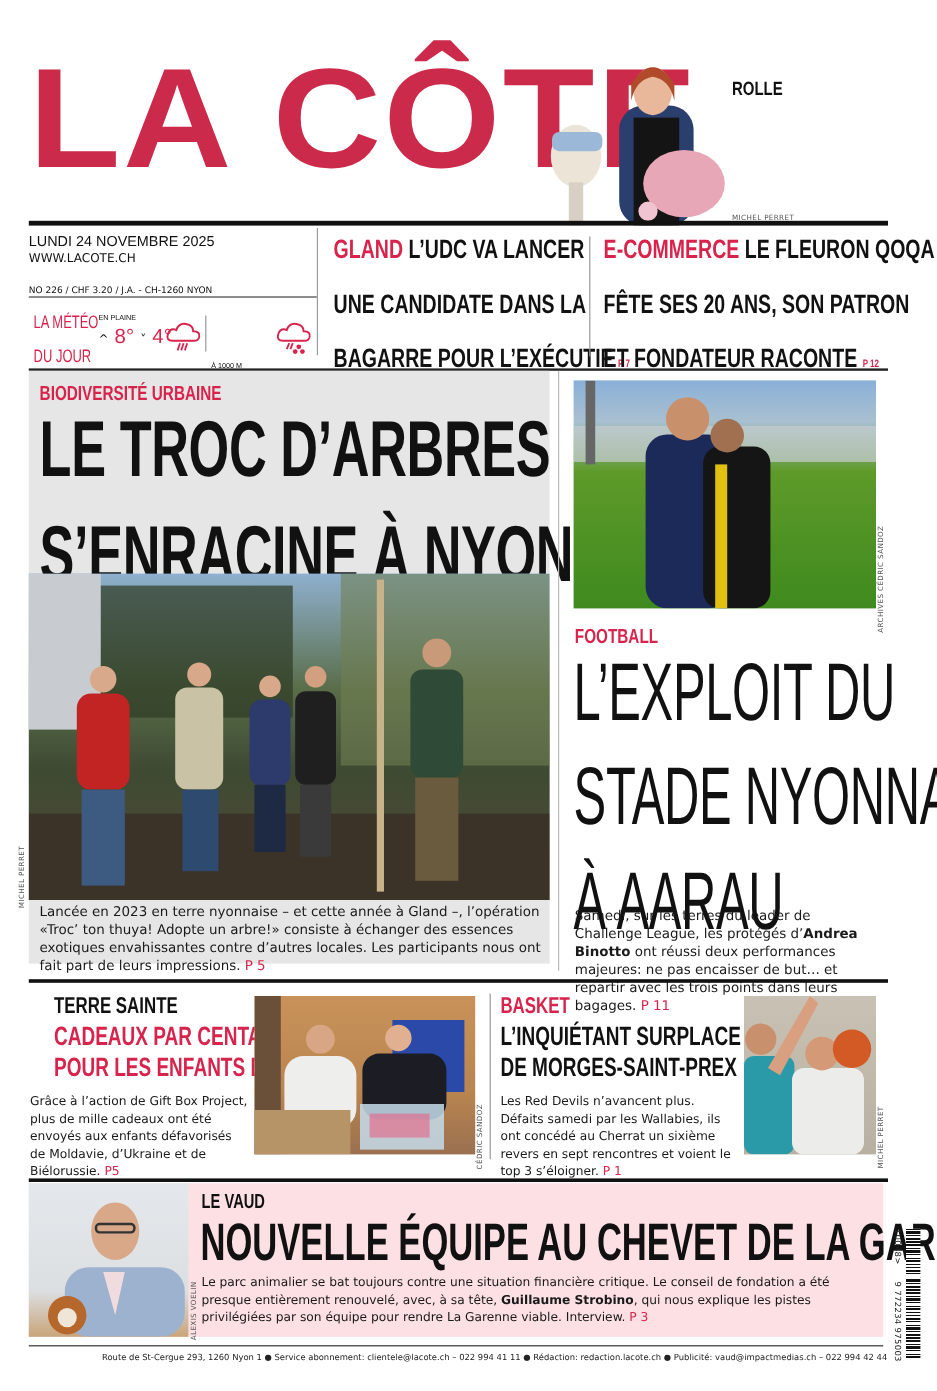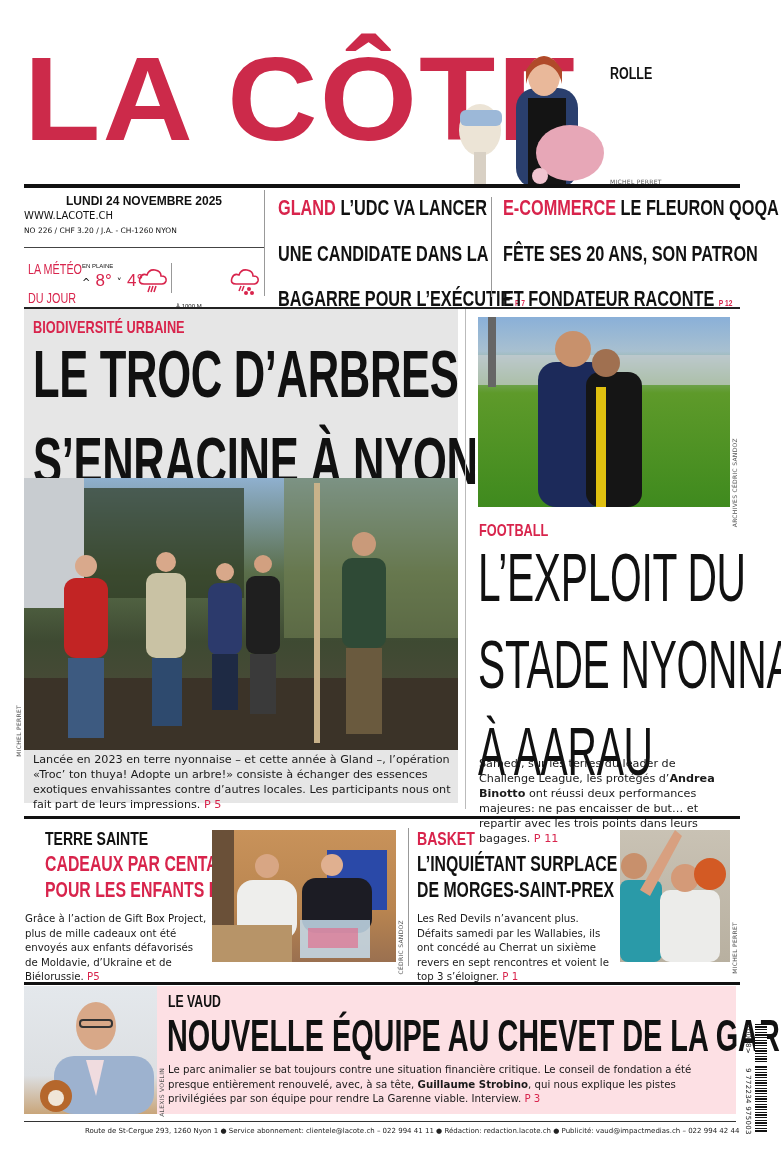--- a/index.html
+++ b/index.html
@@ -13,21 +13,21 @@
   #masthead-logo { left: 24px; top: 40px; font-family: "Liberation Sans", sans-serif; font-weight: bold; font-size: 118px; color: #cc2a4a; letter-spacing: 2px; line-height: 1; transform: scaleX(1.06); transform-origin: left top; white-space: nowrap; }
   #masthead-photo { left: 458px; top: 48px; width: 148px; height: 140px; }
   .teaser-kicker { font-size: 16px; line-height: 18px; }
   .teaser-title { font-size: 19px; line-height: 23px; color: #d8244c; font-family: "Liberation Sans Narrow", "Liberation Sans", sans-serif; }
   .rule-thick { background: #111; height: 4px; }
   .rule-thin { background: #444; height: 1px; }
   .credit { font-size: 6px; color: #555; letter-spacing: .3px; text-transform: uppercase; }
   .vcredit { font-size: 6px; color: #555; writing-mode: vertical-rl; transform: rotate(180deg); letter-spacing: .3px; text-transform: uppercase; white-space: nowrap; }
 
   
-  .date { font-family: "Liberation Sans", sans-serif; font-weight: bold; font-size: 12px; text-align: center; }
+  .date { font-family: "Liberation Sans", sans-serif; font-weight: normal; font-size: 12px; }
   .site { font-size: 10px; }
   .meta { font-size: 7.5px; }
   .weather-title { color: #d8244c; font-family: "Liberation Sans", sans-serif; font-size: 15px; line-height: 14px; transform: scaleX(.72); transform-origin: left top; }
   .weather-label { font-size: 6px; font-family: "Liberation Sans", sans-serif; }
   .temp { font-family: "Liberation Sans", sans-serif; font-size: 17px; color: #d8244c; }
   .headline-sm { font-family: "Liberation Sans", sans-serif; font-weight: bold; font-size: 22px; line-height: 26.5px; transform: scaleX(.74); transform-origin: left top; white-space: nowrap; }
   .pageref { font-size: 9px; font-weight: bold; color: #d8244c; }
 
   
   #lead-box { left: 24px; top: 309px; width: 434px; height: 494px; background: #e6e6e6; }
@@ -62,21 +62,21 @@
 <div class="abs" style="left:610px; top:64px;">
   <div class="cond teaser-kicker" style="transform:scaleX(.78);">ROLLE</div>
 </div>
 <div class="abs credit" style="left:610px; top:178px;">MICHEL PERRET</div>
 
 <div class="abs rule-thick" style="left:24px; top:184px; width:716px;"></div>
 
 <div class="abs" style="left:24px; top:194px; width:240px;">
   <div class="date">LUNDI 24 NOVEMBRE 2025</div>
   <div class="site" style="margin-top:2px;">WWW.LACOTE.CH</div>
-  <div class="meta" style="margin-top:5px;">NO 226 / CHF 3.20 / J.A. - CH-1260 NYON</div>
+  <div class="meta" style="margin-top:16px;">NO 226 / CHF 3.20 / J.A. - CH-1260 NYON</div>
 </div>
 <div class="abs rule-thin" style="left:24px; top:247px; width:240px;"></div>
 
 <div class="abs" style="left:28px; top:262px;">
   <div class="weather-title">LA MÉTÉO</div><br>
   <div class="weather-title" style="margin-top:-4px;">DU JOUR</div>
 </div>
 <div class="abs" style="left:82px; top:263px;">
   <div class="weather-label">EN PLAINE</div>
   <div style="margin-top:2px; white-space:nowrap;">

